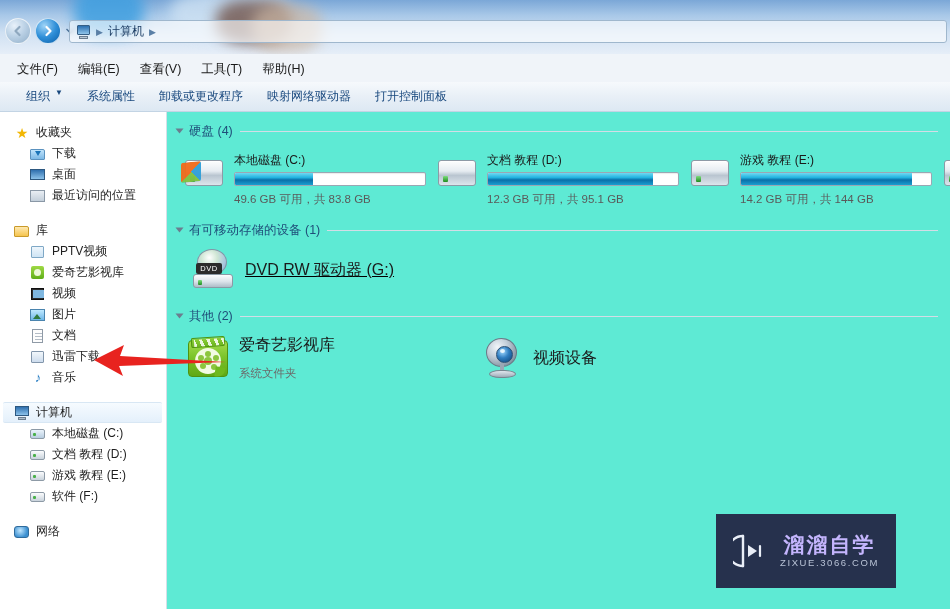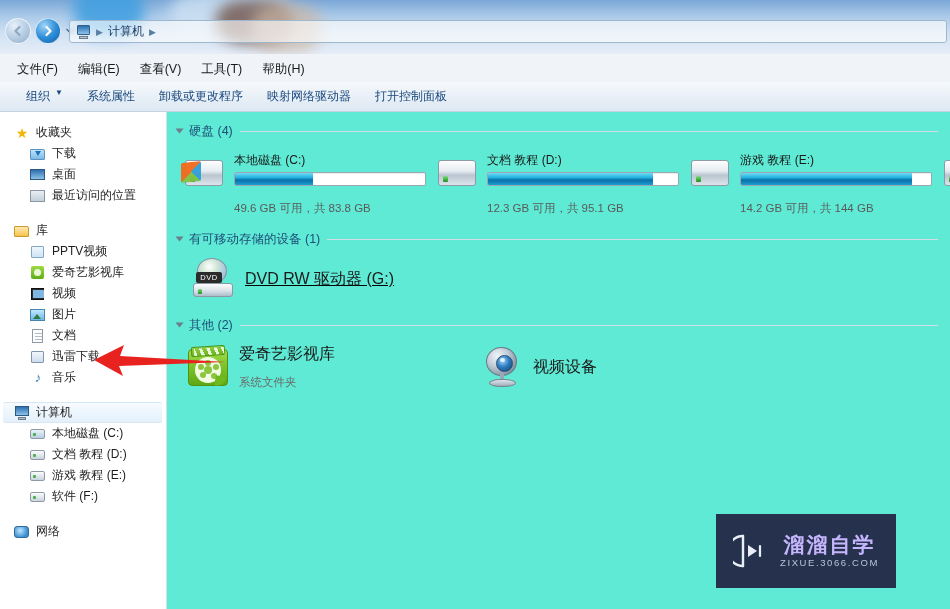--- a/index.html
+++ b/index.html
@@ -228,21 +228,21 @@
   .drive-info { flex: 1; min-width: 0; padding-top: 2px; }
   .drive-name { font-size: 12px; color: #1a1a1a; white-space: nowrap; margin-bottom: 3px; }
   .bar-outer {
     width: 192px; height: 14px; background: #ffffff; border: 1px solid #9aa7b3; border-radius: 2px;
     overflow: hidden; box-shadow: inset 0 1px 1px rgba(0,0,0,.08);
   }
   .bar-fill {
     height: 100%;
     background: linear-gradient(180deg,#6fd9f2 0%, #22b3e0 38%, #0a6fa8 58%, #1a9ed0 100%);
   }
-  .drive-free { font-size: 11.5px; color: #5a5a5a; margin-top: 15px; white-space: nowrap; }
+  .drive-free { font-size: 11.5px; color: #5a5a5a; margin-top: 6px; white-space: nowrap; }
 
   .item-row { display: flex; padding: 8px 0 0 0; }
   .item {
     display: flex; align-items: center; gap: 10px; padding-left: 14px; width: 280px;
   }
   .item.wide { width: 290px; text-decoration: underline; }
   .item-ico { width: 44px; height: 42px; position: relative; flex: 0 0 44px; }
   .item-label { font-size: 16px; color: #1a1a1a; white-space: nowrap; }
   .item-sub { font-size: 11.5px; color: #6b6b6b; margin-top: 10px; white-space: nowrap; }
 

